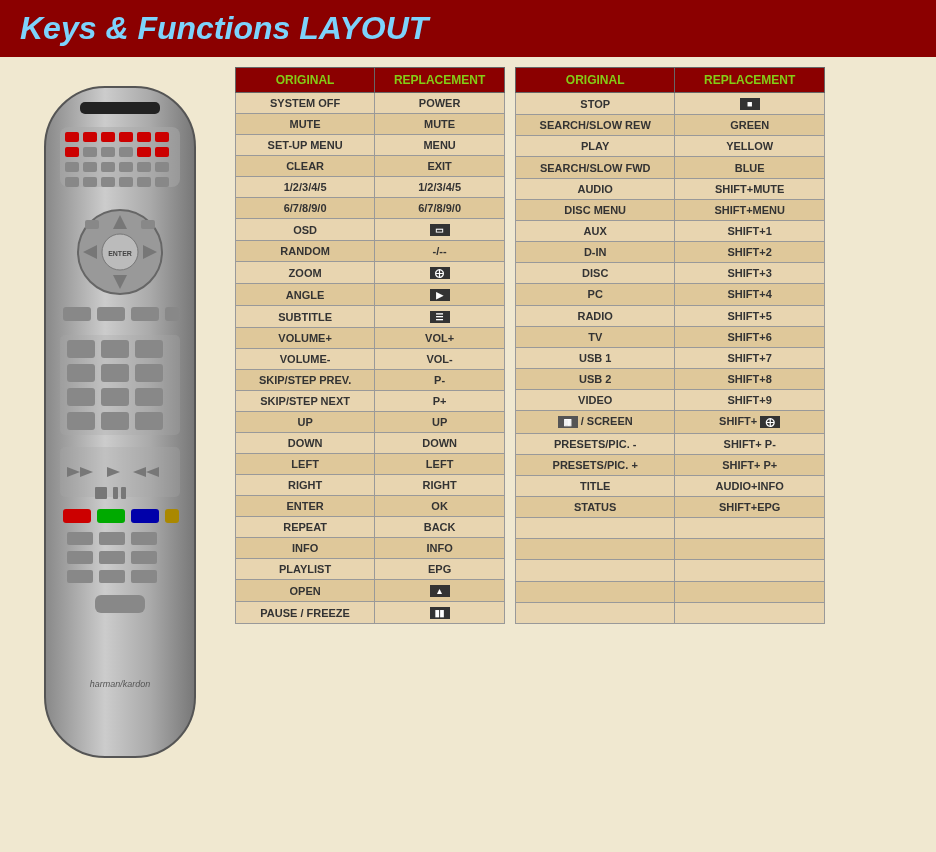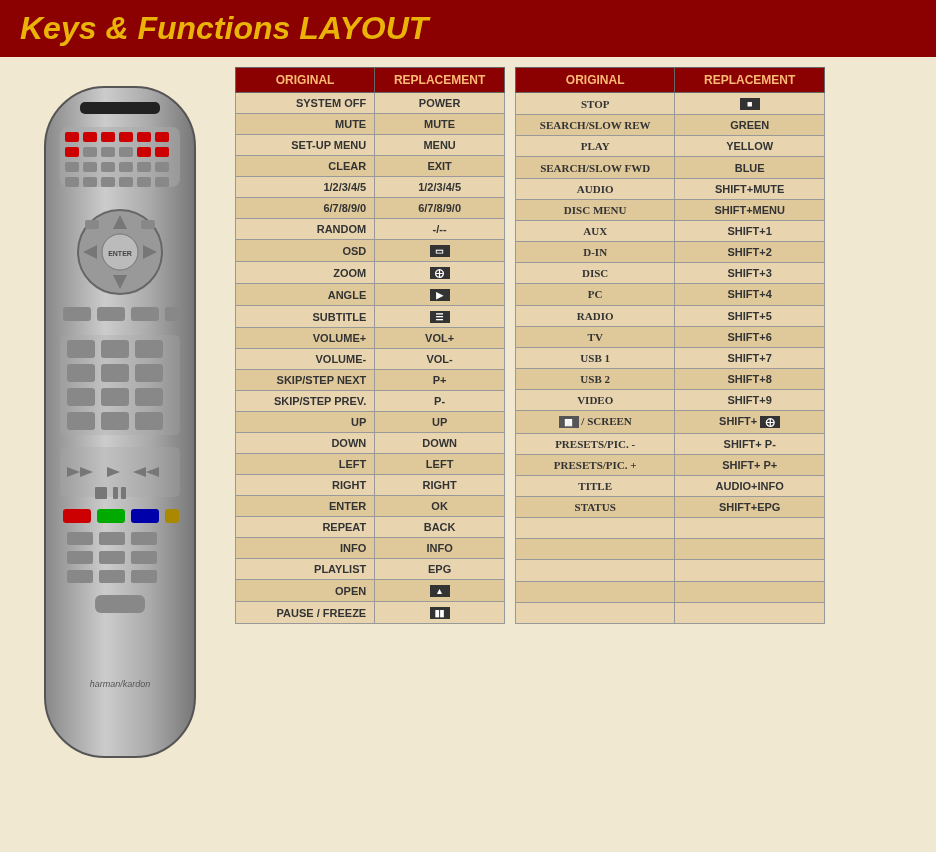--- a/index.html
+++ b/index.html
@@ -4,21 +4,21 @@
   <style>
     * { box-sizing: border-box; margin: 0; padding: 0; }
     body {
       background: #f0e8d0;
       font-family: Arial, sans-serif;
       width: 936px;
       min-height: 852px;
     }
     .header {
       background: #8b0000;
-      color: #eab308;
+      color: #7dd3fc;
       font-size: 32px;
       font-weight: bold;
       padding: 10px 20px;
       font-style: italic;
     }
     .main-content {
       display: flex;
       padding: 10px 15px;
       gap: 10px;
       align-items: flex-start;
@@ -38,21 +38,21 @@
       display: flex;
       gap: 10px;
       flex: 1;
     }
     table {
       border-collapse: collapse;
       font-size: 11px;
     }
     table th {
       background: #8b0000;
-      color: #fdba74;
+      color: #84cc16;
       text-align: center;
       padding: 5px 10px;
       font-weight: bold;
       font-size: 12px;
       border: 1px solid #666;
     }
     table td {
       background: #e8d5b0;
       text-align: center;
       padding: 4px 8px;
@@ -68,23 +68,23 @@
       display: inline-block;
       background: #222;
       color: white;
       padding: 2px 5px;
       font-size: 10px;
       min-width: 20px;
       text-align: center;
     }
     .left-table { width: 270px; }
     .right-table { width: 310px; }
-    .left-table td:first-child { width: 140px; text-align: right; }
+    .left-table td:first-child { width: 140px; }
     .left-table td:last-child { width: 130px; }
-    .right-table td:first-child { width: 160px; font-family: Liberation Serif, serif; }
+    .right-table td:first-child { width: 160px; }
     .right-table td:last-child { width: 150px; }
   </style>
 </head>
 <body>
 
 <div class="header">Keys &amp; Functions LAYOUT</div>
 
 <div class="main-content">
   <div class="remote-img">
 
@@ -233,54 +233,54 @@
           </tr>
           <tr>
             <td>1/2/3/4/5</td>
             <td>1/2/3/4/5</td>
           </tr>
           <tr>
             <td>6/7/8/9/0</td>
             <td>6/7/8/9/0</td>
           </tr>
           <tr>
+            <td>OSD</td>
+            <td><span class="icon-box" style="background:#333;color:#fff;padding:1px 4px;font-size:9px;">▭</span></td>
+          </tr>
+          <tr>
             <td>RANDOM</td>
             <td>-/--</td>
           </tr>
           <tr>
-            <td>OSD</td>
-            <td><span class="icon-box" style="background:#333;color:#fff;padding:1px 4px;font-size:9px;">▭</span></td>
-          </tr>
-          <tr>
             <td>ZOOM</td>
             <td><span class="icon-box" style="background:#333;color:#fff;padding:1px 4px;font-size:9px;">⨁</span></td>
           </tr>
           <tr>
             <td>ANGLE</td>
             <td><span class="icon-box" style="background:#333;color:#fff;padding:1px 4px;font-size:9px;">▶</span></td>
           </tr>
           <tr>
             <td>SUBTITLE</td>
             <td><span class="icon-box" style="background:#333;color:#fff;padding:1px 4px;font-size:9px;">☰</span></td>
           </tr>
           <tr>
             <td>VOLUME+</td>
             <td>VOL+</td>
           </tr>
           <tr>
             <td>VOLUME-</td>
             <td>VOL-</td>
           </tr>
           <tr>
+            <td>SKIP/STEP PREV.</td>
+            <td>P-</td>
+          </tr>
+          <tr>
             <td>SKIP/STEP NEXT</td>
             <td>P+</td>
-          </tr>
-          <tr>
-            <td>SKIP/STEP PREV.</td>
-            <td>P-</td>
           </tr>
           <tr>
             <td>UP</td>
             <td>UP</td>
           </tr>
           <tr>
             <td>DOWN</td>
             <td>DOWN</td>
           </tr>
           <tr>

